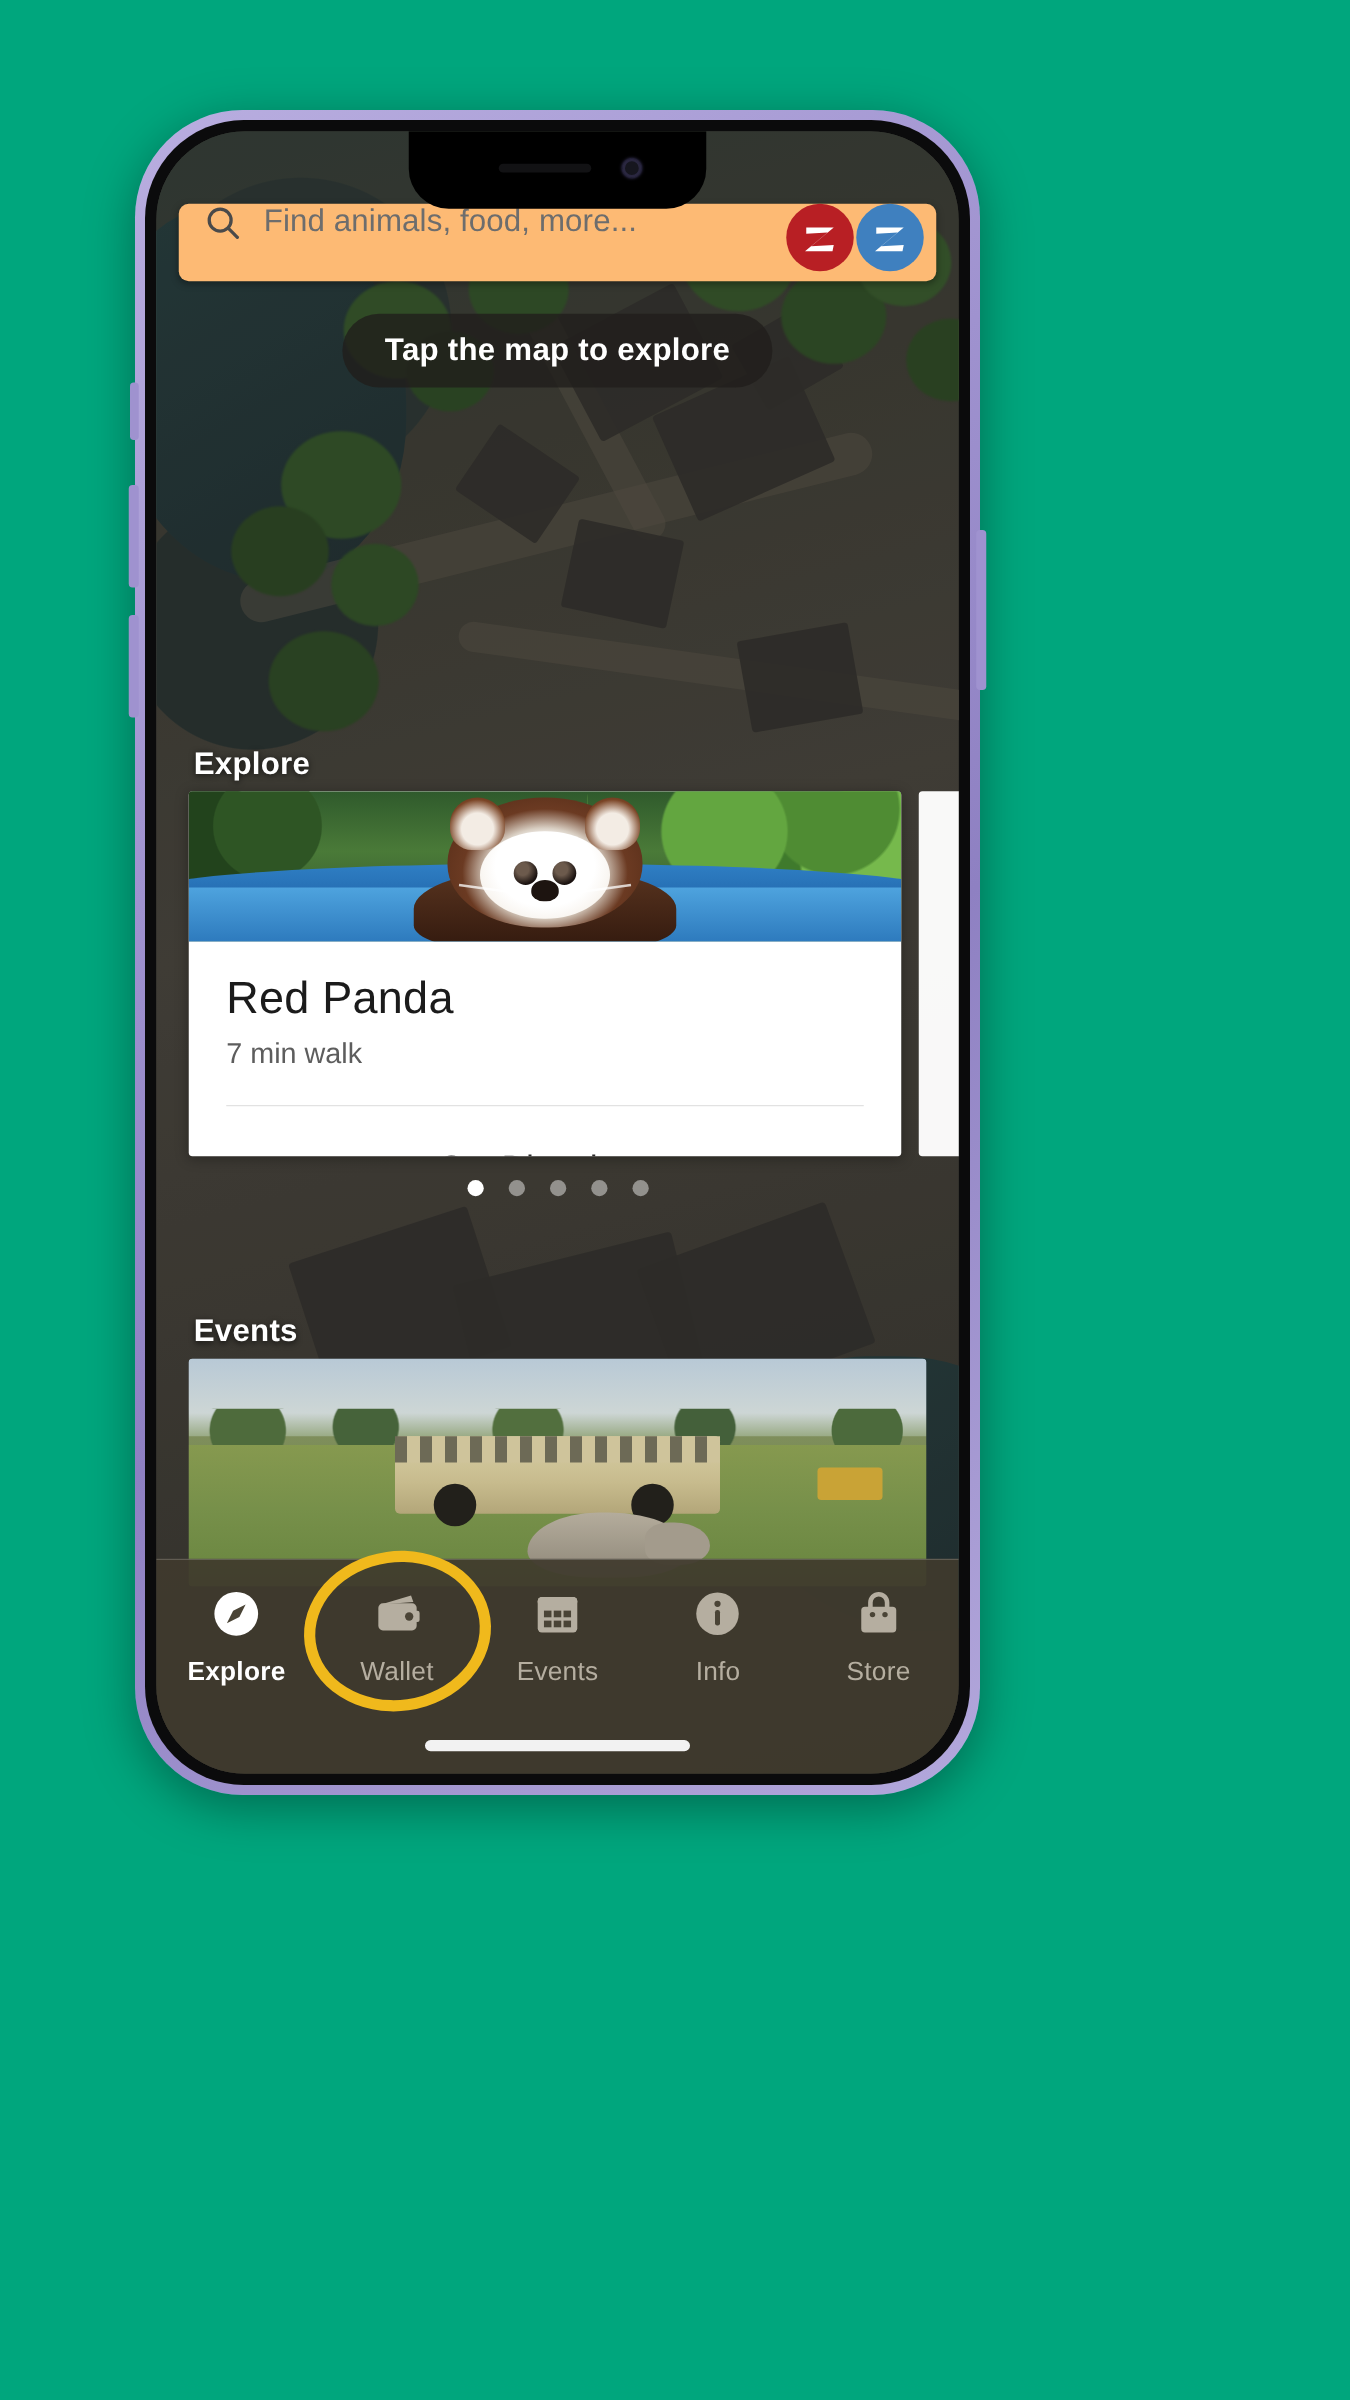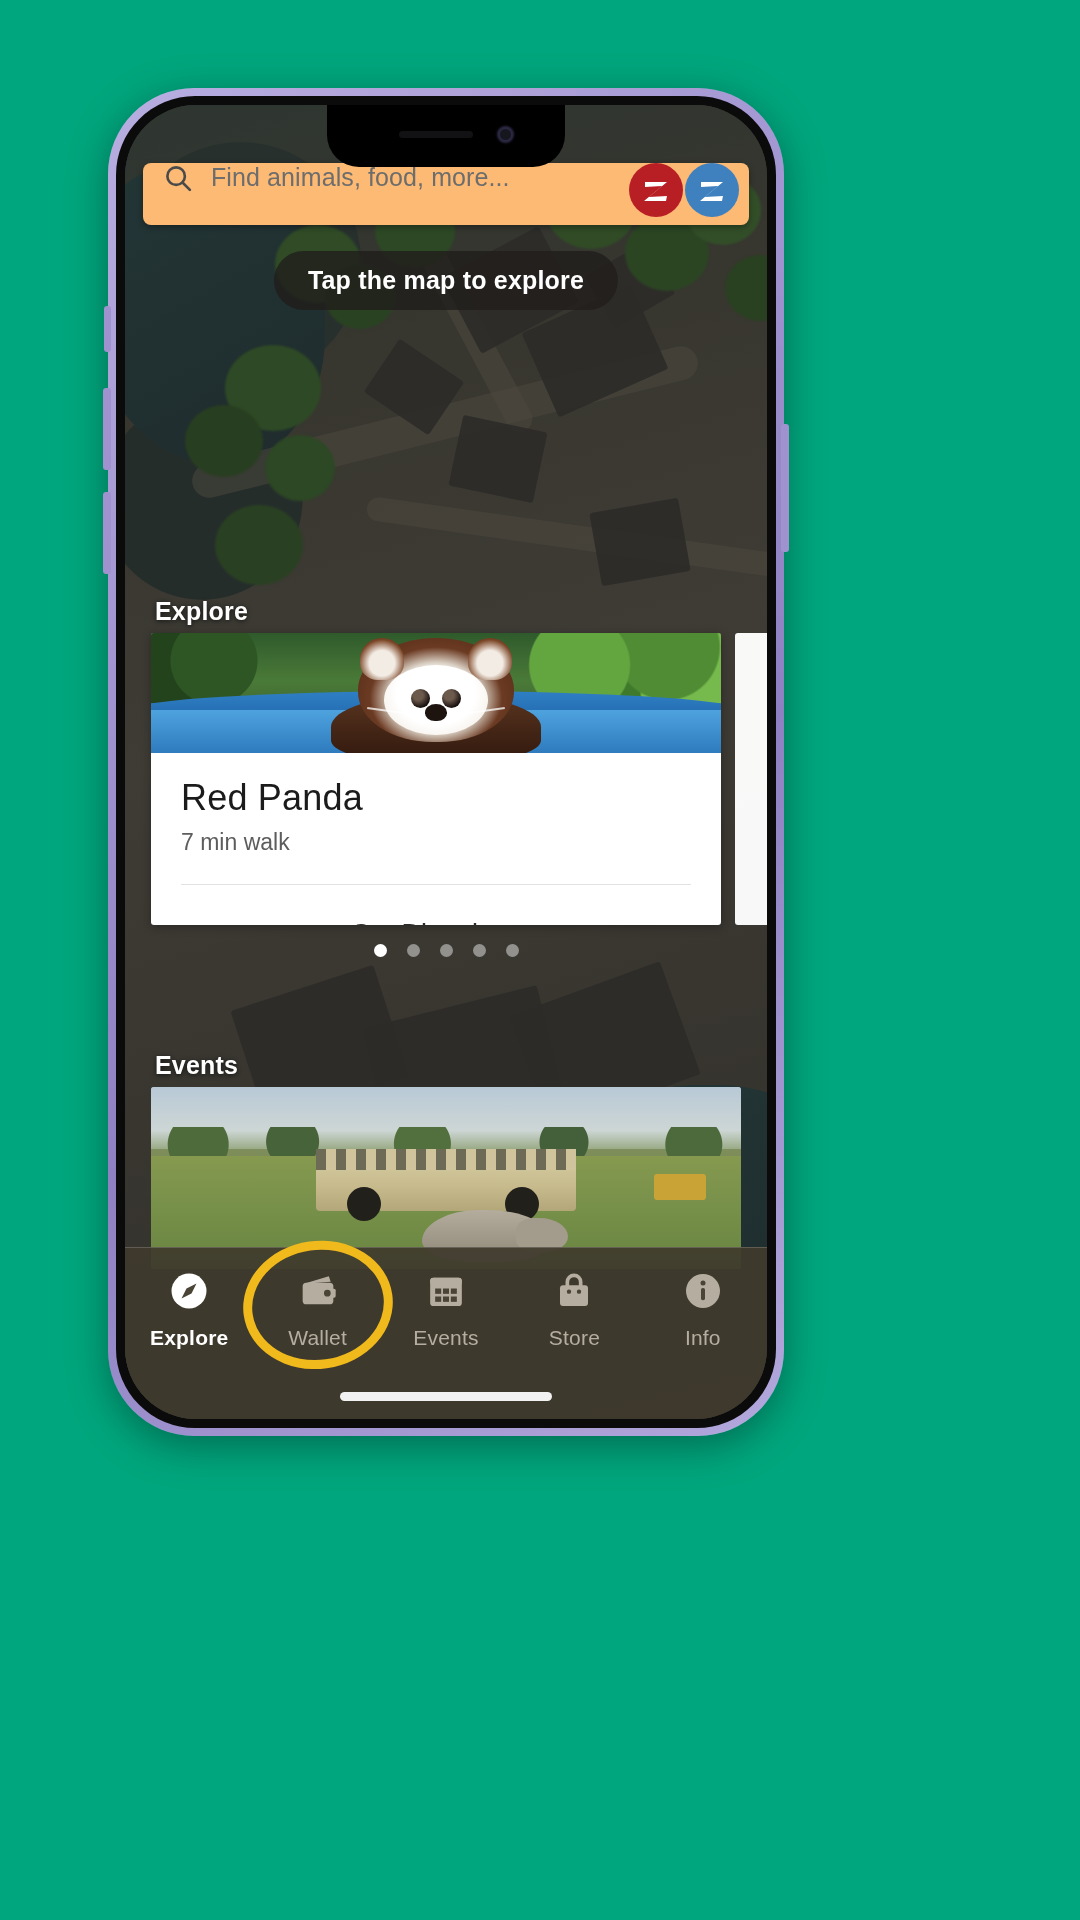--- a/index.html
+++ b/index.html
@@ -438,39 +438,39 @@
                   <rect x="10.2" y="15.3" width="3.6" height="3.2" fill="#4a4436"></rect>
                   <rect x="14.9" y="15.3" width="3.6" height="3.2" fill="#4a4436"></rect>
                 </svg>
               </span>
               <span class="tab-label">Events</span>
             </div>
 
             <div class="tab">
               <span class="tab-icon">
                 <svg viewBox="0 0 24 24" width="40" height="40">
+                  <circle cx="12" cy="12" r="10.2" fill="#b5aea0"></circle>
+                  <rect x="10.8" y="10.2" width="2.4" height="7.4" rx="1.1" fill="#4a4436"></rect>
+                  <circle cx="12" cy="7.2" r="1.5" fill="#4a4436"></circle>
+                </svg>
+              </span>
+              <span class="tab-label">Info</span>
+            </div>
+
+            <div class="tab">
+              <span class="tab-icon">
+                <svg viewBox="0 0 24 24" width="40" height="40">
                   <path d="M8 9 V6.6 a4 4 0 0 1 8 0 V9" fill="none" stroke="#b5aea0" stroke-width="2.2"></path>
                   <rect x="3.6" y="8.6" width="16.8" height="12.4" rx="1.8" fill="#b5aea0"></rect>
                   <circle cx="9" cy="12.4" r="1.3" fill="#4a4436"></circle>
                   <circle cx="15" cy="12.4" r="1.3" fill="#4a4436"></circle>
                 </svg>
               </span>
               <span class="tab-label">Store</span>
             </div>
-
-            <div class="tab">
-              <span class="tab-icon">
-                <svg viewBox="0 0 24 24" width="40" height="40">
-                  <circle cx="12" cy="12" r="10.2" fill="#b5aea0"></circle>
-                  <rect x="10.8" y="10.2" width="2.4" height="7.4" rx="1.1" fill="#4a4436"></rect>
-                  <circle cx="12" cy="7.2" r="1.5" fill="#4a4436"></circle>
-                </svg>
-              </span>
-              <span class="tab-label">Info</span>
-            </div>
           </div>
 
           <div class="home-ind"></div>
         </div>
 
         <div class="notch">
           <div class="notch-speaker"></div>
           <div class="notch-cam"></div>
         </div>
 

